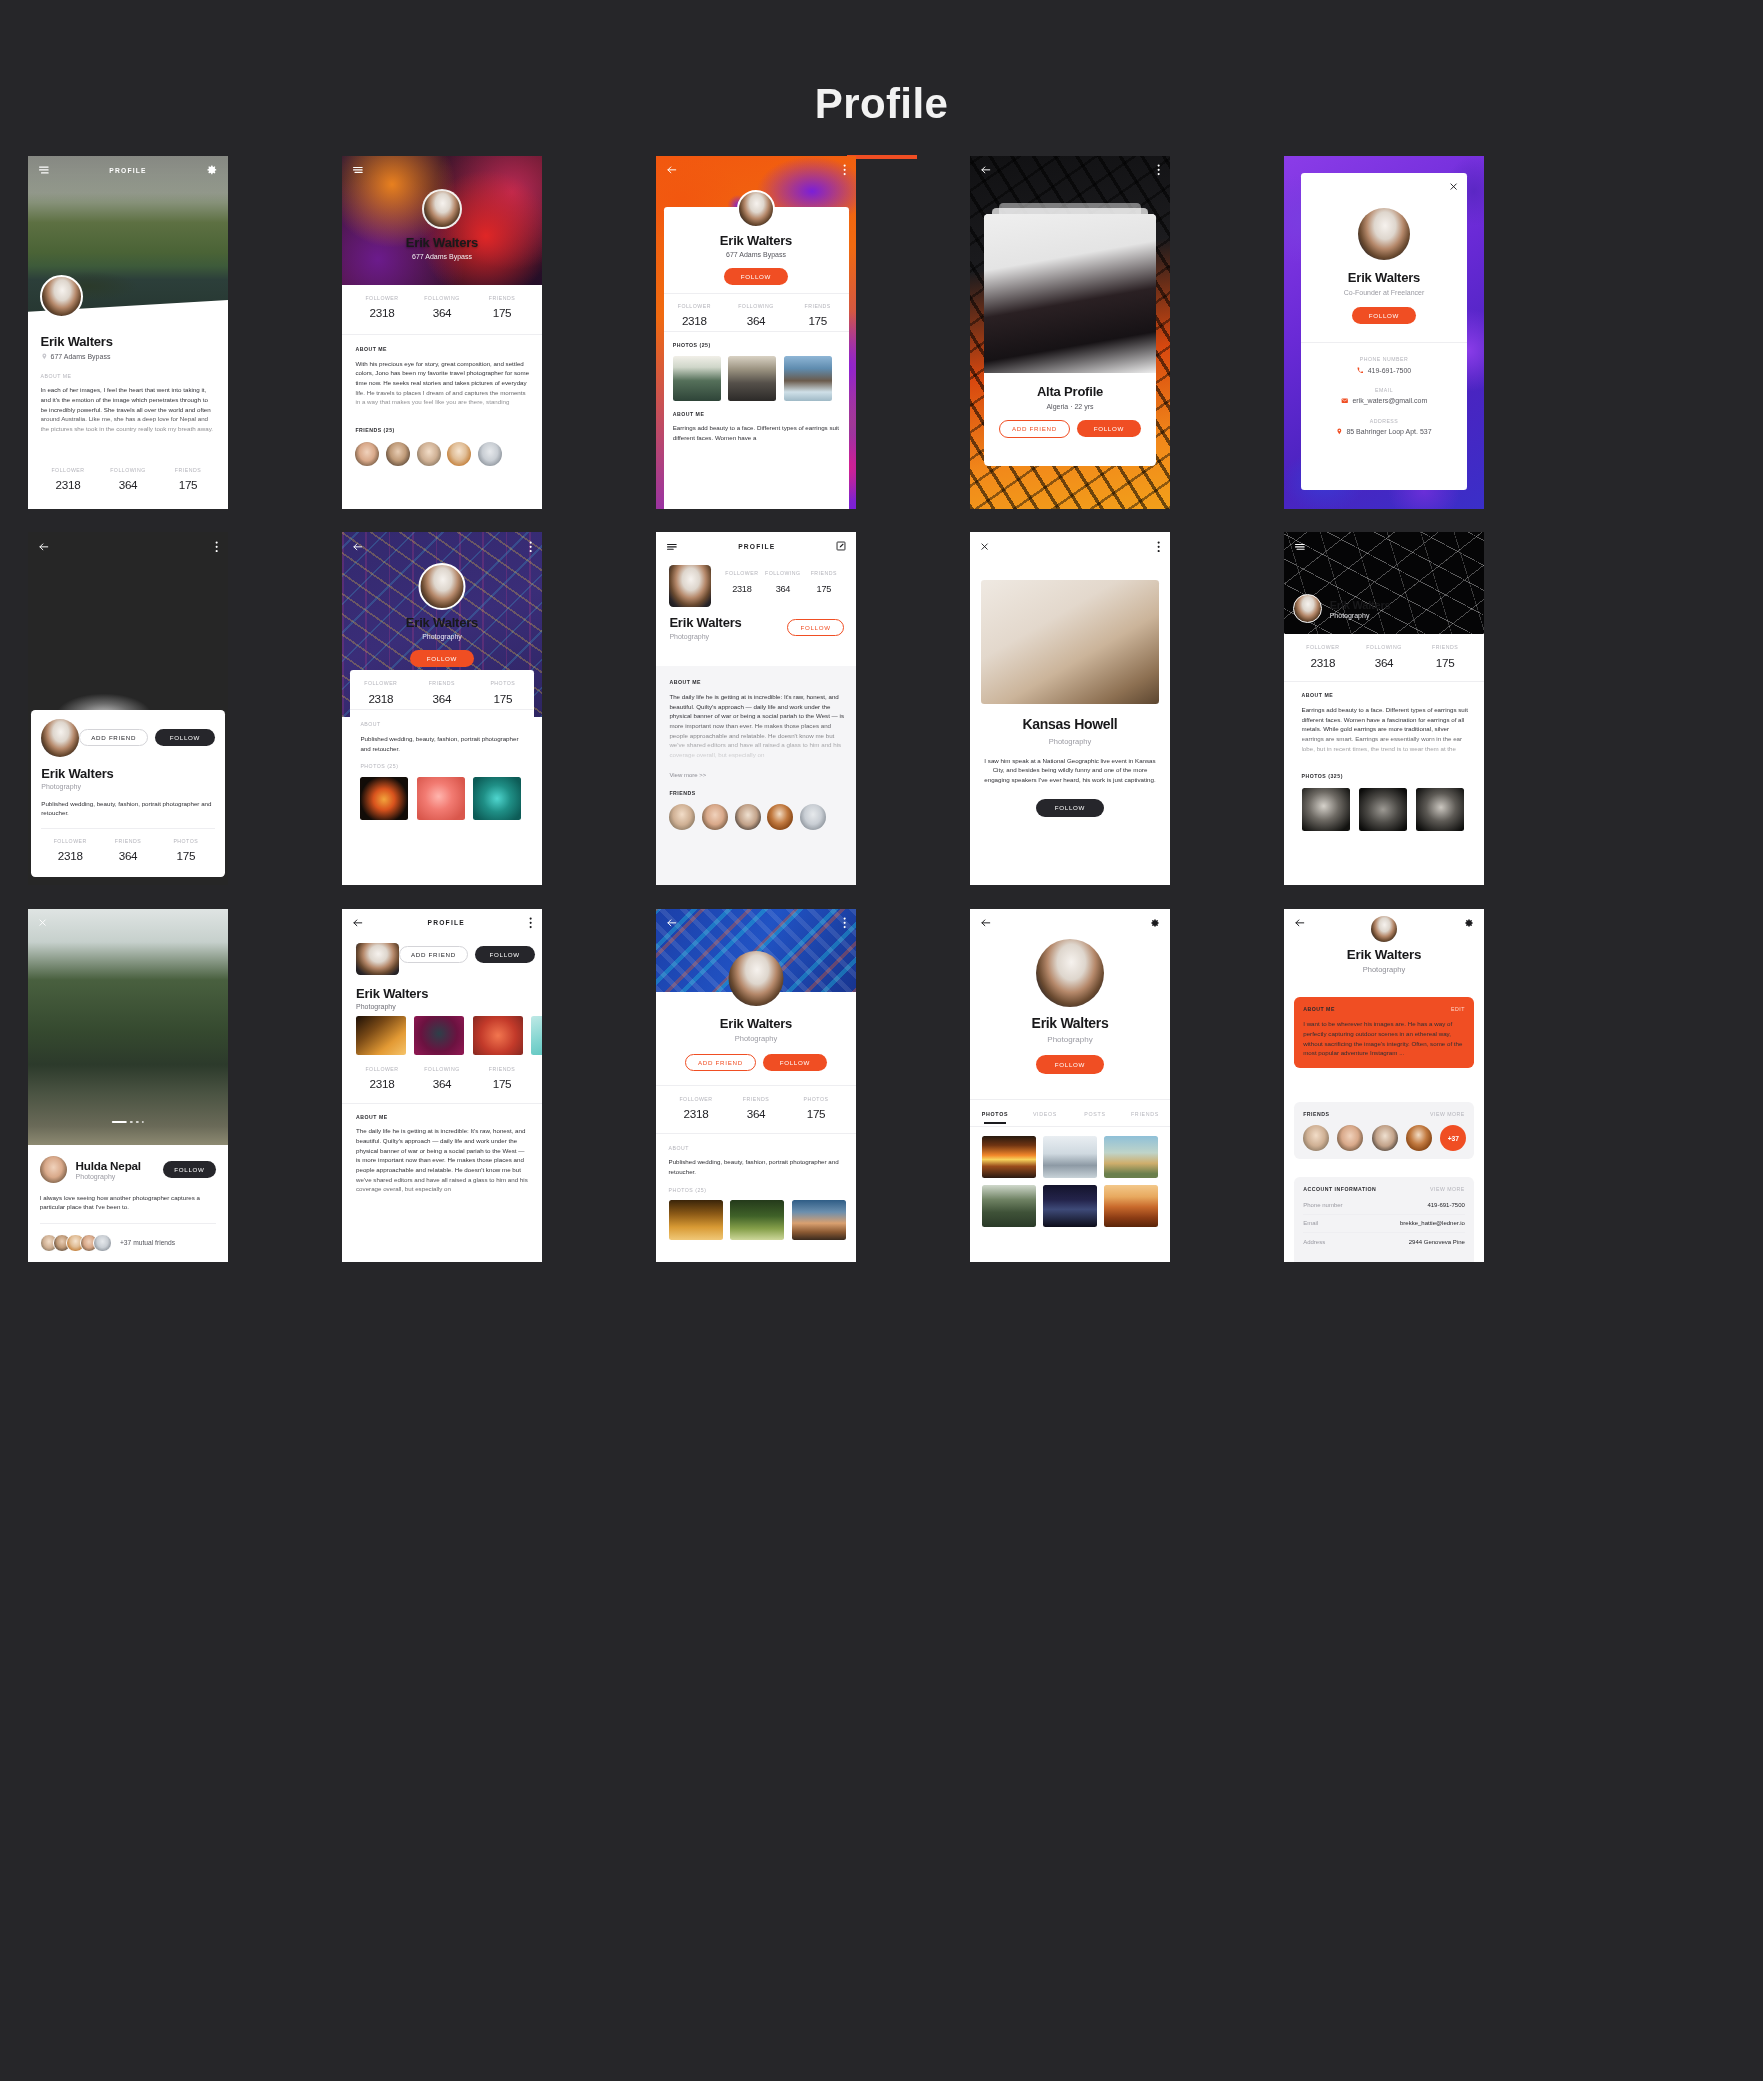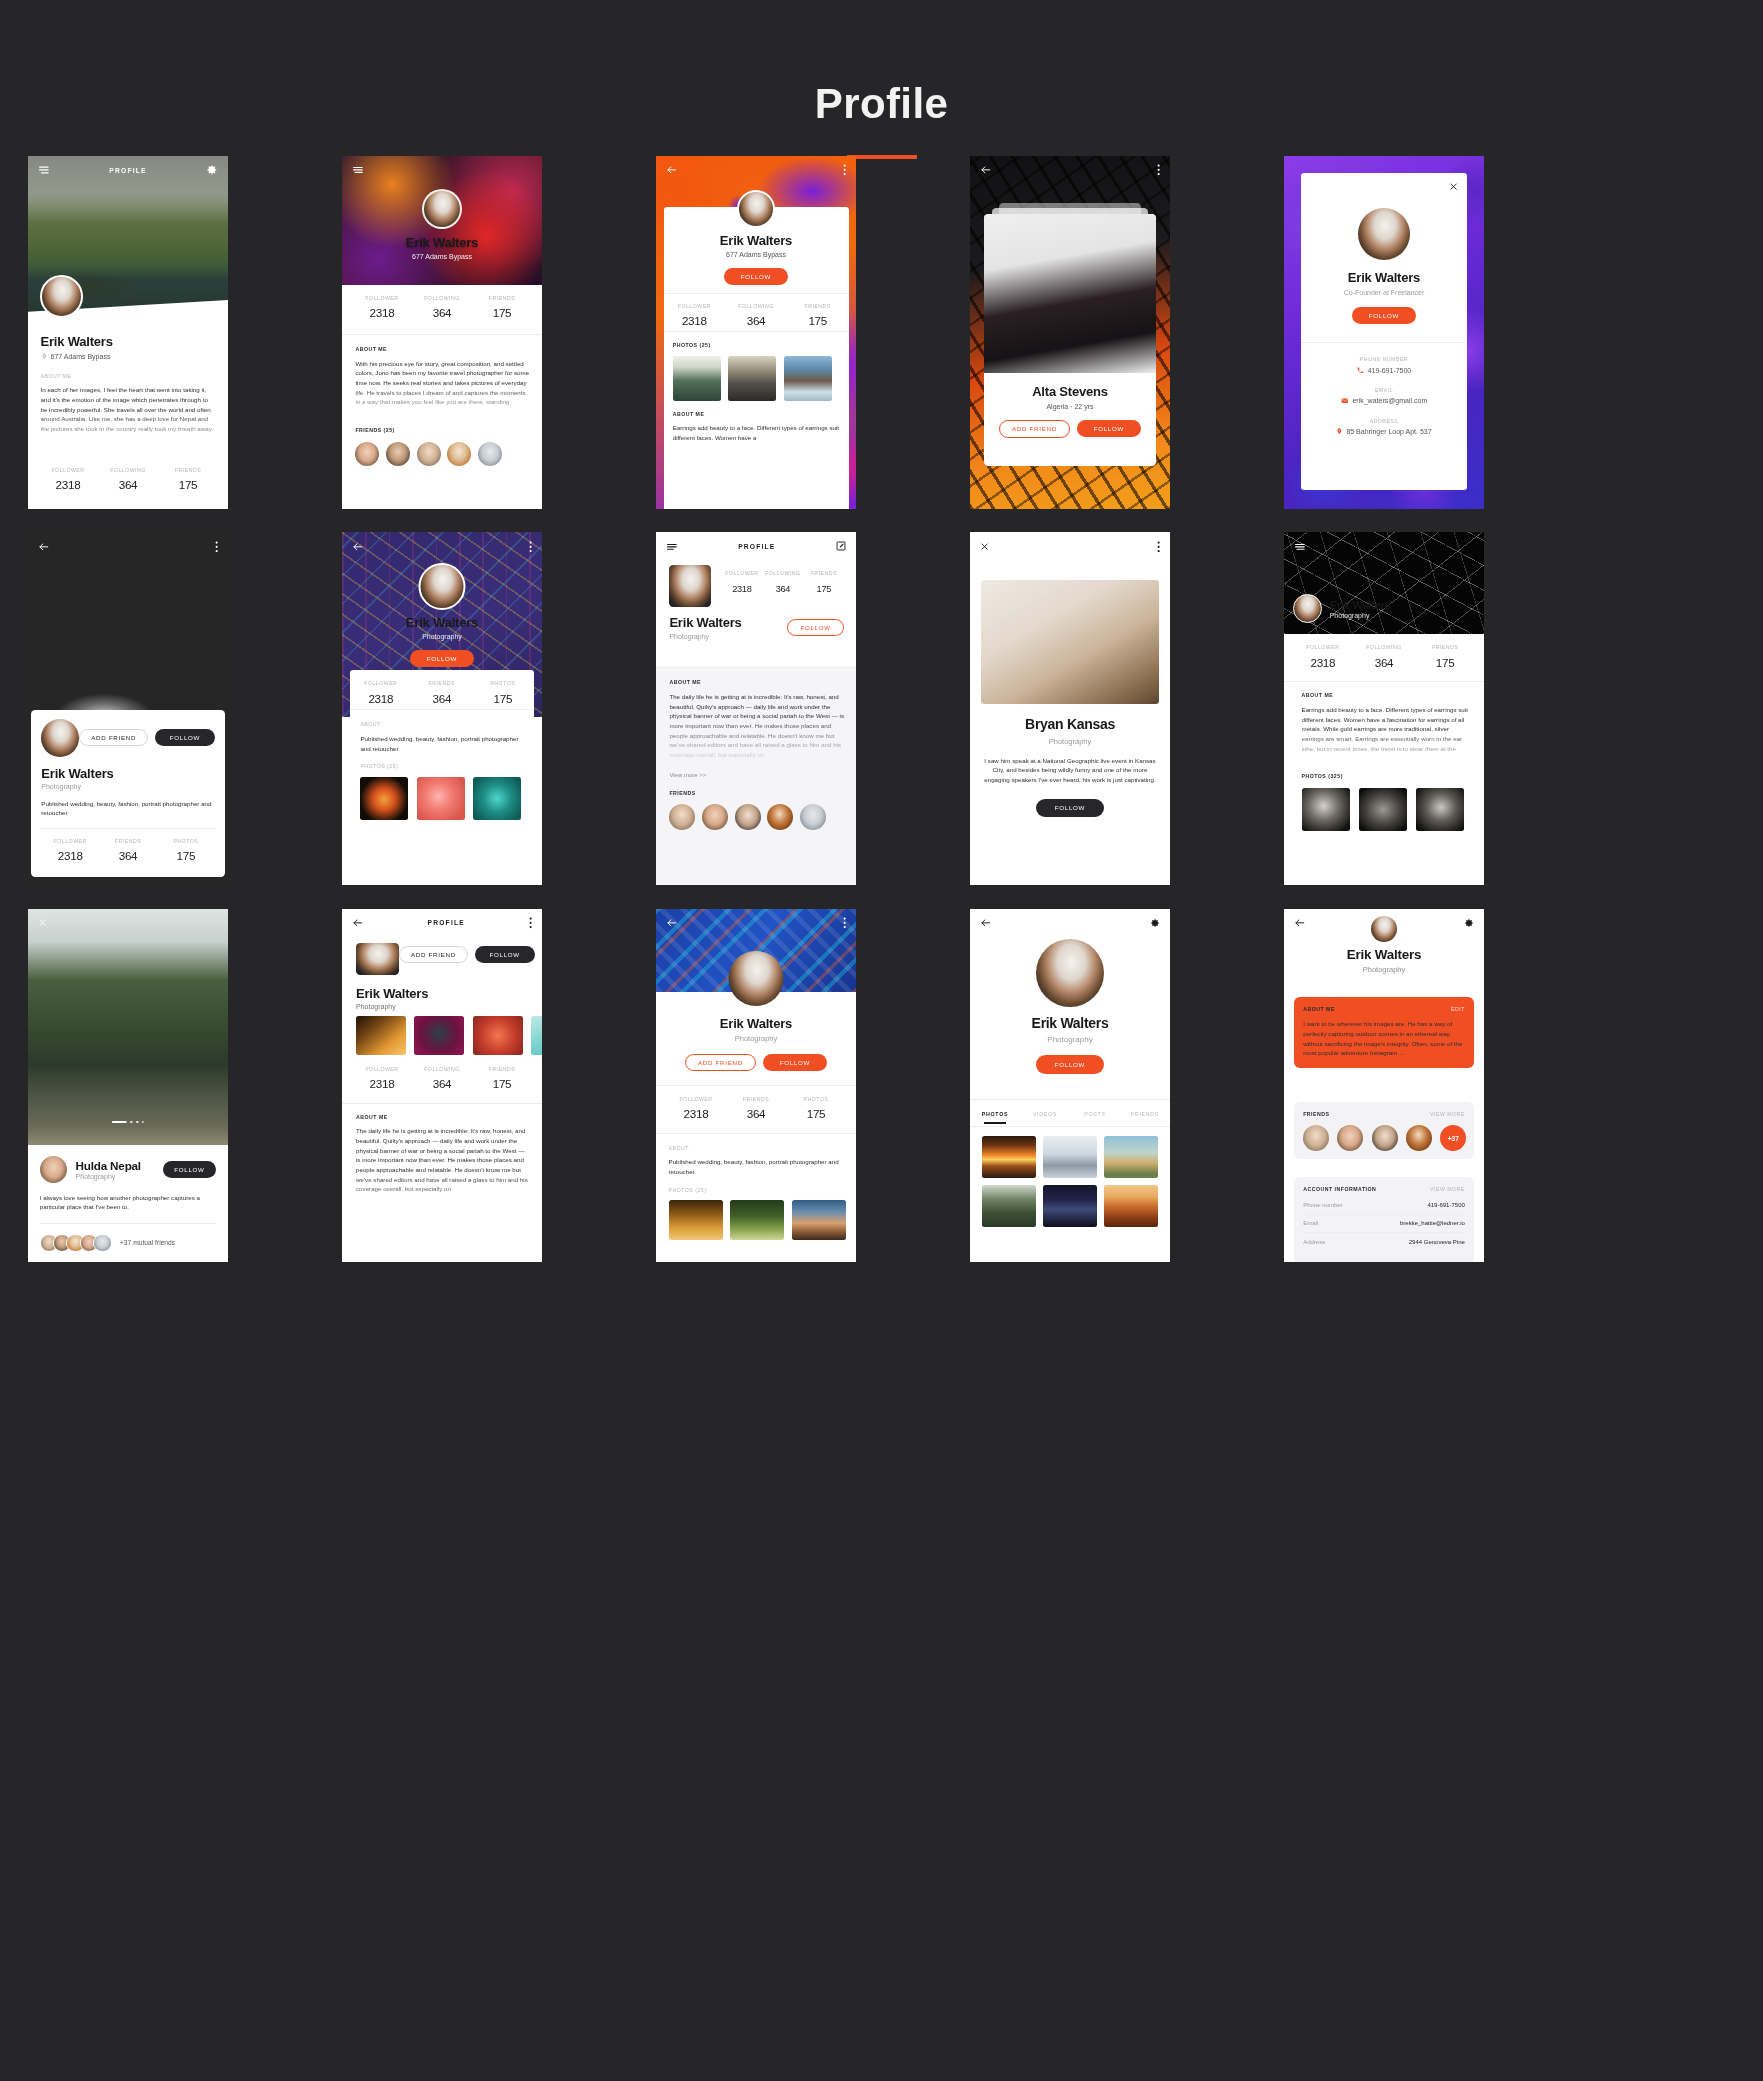--- a/index.html
+++ b/index.html
@@ -383,21 +383,21 @@
                 <circle cx="3" cy="11" r="2" fill="#fff"></circle>
                 <circle cx="3" cy="19" r="2" fill="#fff"></circle>
               </svg>
             </span>
       </div>
       <div style="position:absolute;left:29px;right:29px;top:47px;height:25px;background:rgba(255,255,255,.45);border-radius:4.2px;"></div>
       <div style="position:absolute;left:22px;right:22px;top:52px;height:25px;background:rgba(255,255,255,.72);border-radius:4.2px;"></div>
       <div style="position:absolute;left:14px;right:14px;top:58px;height:252px;background:#fff;border-radius:4.2px;overflow:hidden;">
         <div class="ph-woman-leather" style="width:100%;height:159px;"></div>
         <div style="text-align:center;padding-top:11px;">
-          <div class="nm-lg">Alta Stevens</div>
+          <div class="nm-lg">Alta Profile</div>
           <div class="sub-d" style="margin-top:4.2px;">Algeria  ·  22 yrs</div>
           <div class="row-flex" style="justify-content:center;gap:7.5px;margin-top:10px;">
             <span class="btn btn-orange-o">ADD FRIEND</span>
             <span class="btn btn-orange">FOLLOW</span>
           </div>
         </div>
       </div>
     </div>
   </div>
 
@@ -597,21 +597,21 @@
         <span class="ic" style="width:3.3px;height:11.7px;">
               <svg viewBox="0 0 6 22">
                 <circle cx="3" cy="3" r="2" fill="#1b1b1e"></circle>
                 <circle cx="3" cy="11" r="2" fill="#1b1b1e"></circle>
                 <circle cx="3" cy="19" r="2" fill="#1b1b1e"></circle>
               </svg>
             </span>
       </div>
       <div class="ph-man" style="position:absolute;left:11px;right:11px;top:48px;height:124px;border-radius:3.3px;"></div>
       <div style="position:absolute;left:11.7px;right:11.7px;top:184px;text-align:center;">
-        <div class="nm-xl">Bryan Kansas</div>
+        <div class="nm-xl">Kansas Howell</div>
         <div class="sub" style="margin-top:4.2px;font-size:7.5px;">Photography</div>
         <div class="body-txt" style="margin-top:10px;text-align:center;">I saw him speak at a National Geographic live event in Kansas City, and besides being wildly funny and one of the more engaging speakers I've ever heard, his work is just captivating.</div>
         <div style="margin-top:14px;"><span class="btn btn-dark" style="padding:5.8px 18.4px;">FOLLOW</span></div>
       </div>
     </div>
   </div>
 
   <div class="screen">
     <div class="screen-inner" style="background:#fff;">
       <div class="ph-network" style="position:absolute;left:0;top:0;width:100%;height:102px;"></div>

